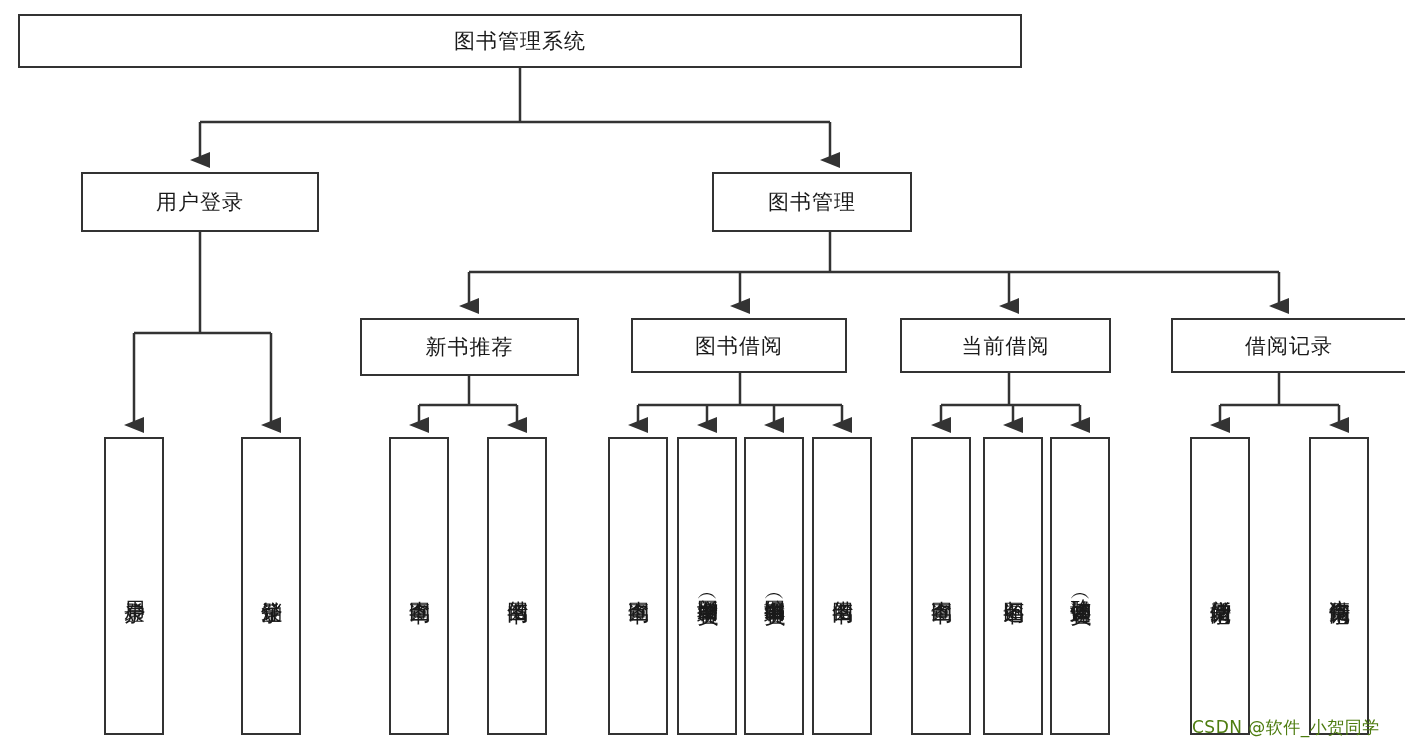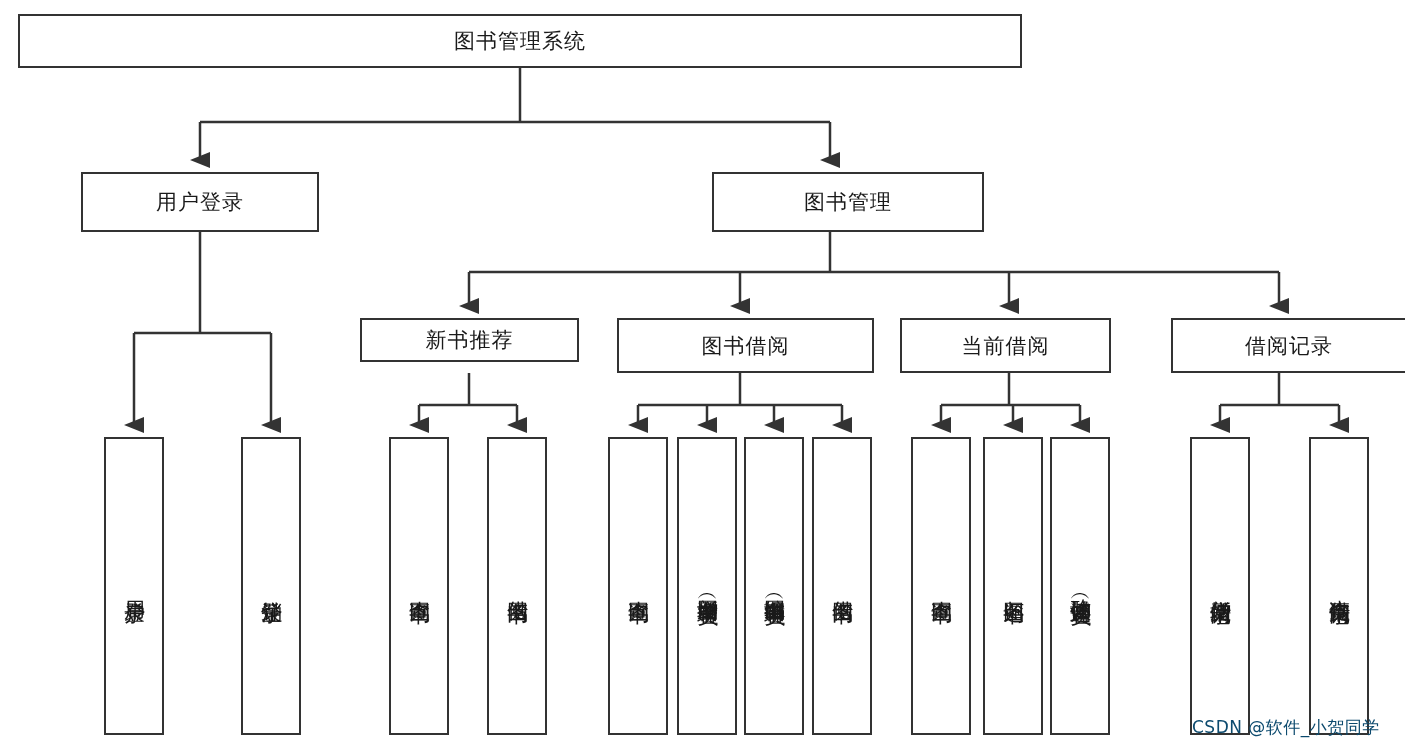--- a/index.html
+++ b/index.html
@@ -52,21 +52,21 @@
     white-space: nowrap;
   }
   .node.vert .label {
     writing-mode: vertical-rl;
     text-orientation: upright;
     display: block;
   }
   .watermark {
     position: absolute;
     font-size: 17px;
-    color: #0c4a6e;
+    color: #4d7c0f;
     letter-spacing: 0.5px;
     white-space: nowrap;
   }
 </style>
 </head>
 <body>
 
 <div id="canvas">
 
   <svg id="edges" viewBox="0 0 1405 747" xmlns="http://www.w3.org/2000/svg">
@@ -119,28 +119,28 @@
     </g>
   </svg>
 
   <div class="node horiz" style="left: 18px; top: 14px; width: 1004px; height: 54px;">
     <span>图书管理系统</span>
   </div>
 
   <div class="node horiz" style="left: 81px; top: 172px; width: 238px; height: 60px;">
     <span>用户登录</span>
   </div>
-  <div class="node horiz" style="left: 712px; top: 172px; width: 272px; height: 60px;">
+  <div class="node horiz" style="left: 712px; top: 172px; width: 200px; height: 60px;">
     <span>图书管理</span>
   </div>
 
-  <div class="node horiz" style="left: 360px; top: 318px; width: 219px; height: 44px;">
+  <div class="node horiz" style="left: 360px; top: 318px; width: 219px; height: 58px;">
     <span>新书推荐</span>
   </div>
-  <div class="node horiz" style="left: 617px; top: 318px; width: 257px; height: 55px;">
+  <div class="node horiz" style="left: 631px; top: 318px; width: 216px; height: 55px;">
     <span>图书借阅</span>
   </div>
   <div class="node horiz" style="left: 900px; top: 318px; width: 211px; height: 55px;">
     <span>当前借阅</span>
   </div>
   <div class="node horiz" style="left: 1171px; top: 318px; width: 236px; height: 55px;">
     <span>借阅记录</span>
   </div>
 
   <div class="node vert" style="left: 104px; top: 437px; width: 60px; height: 298px;">

